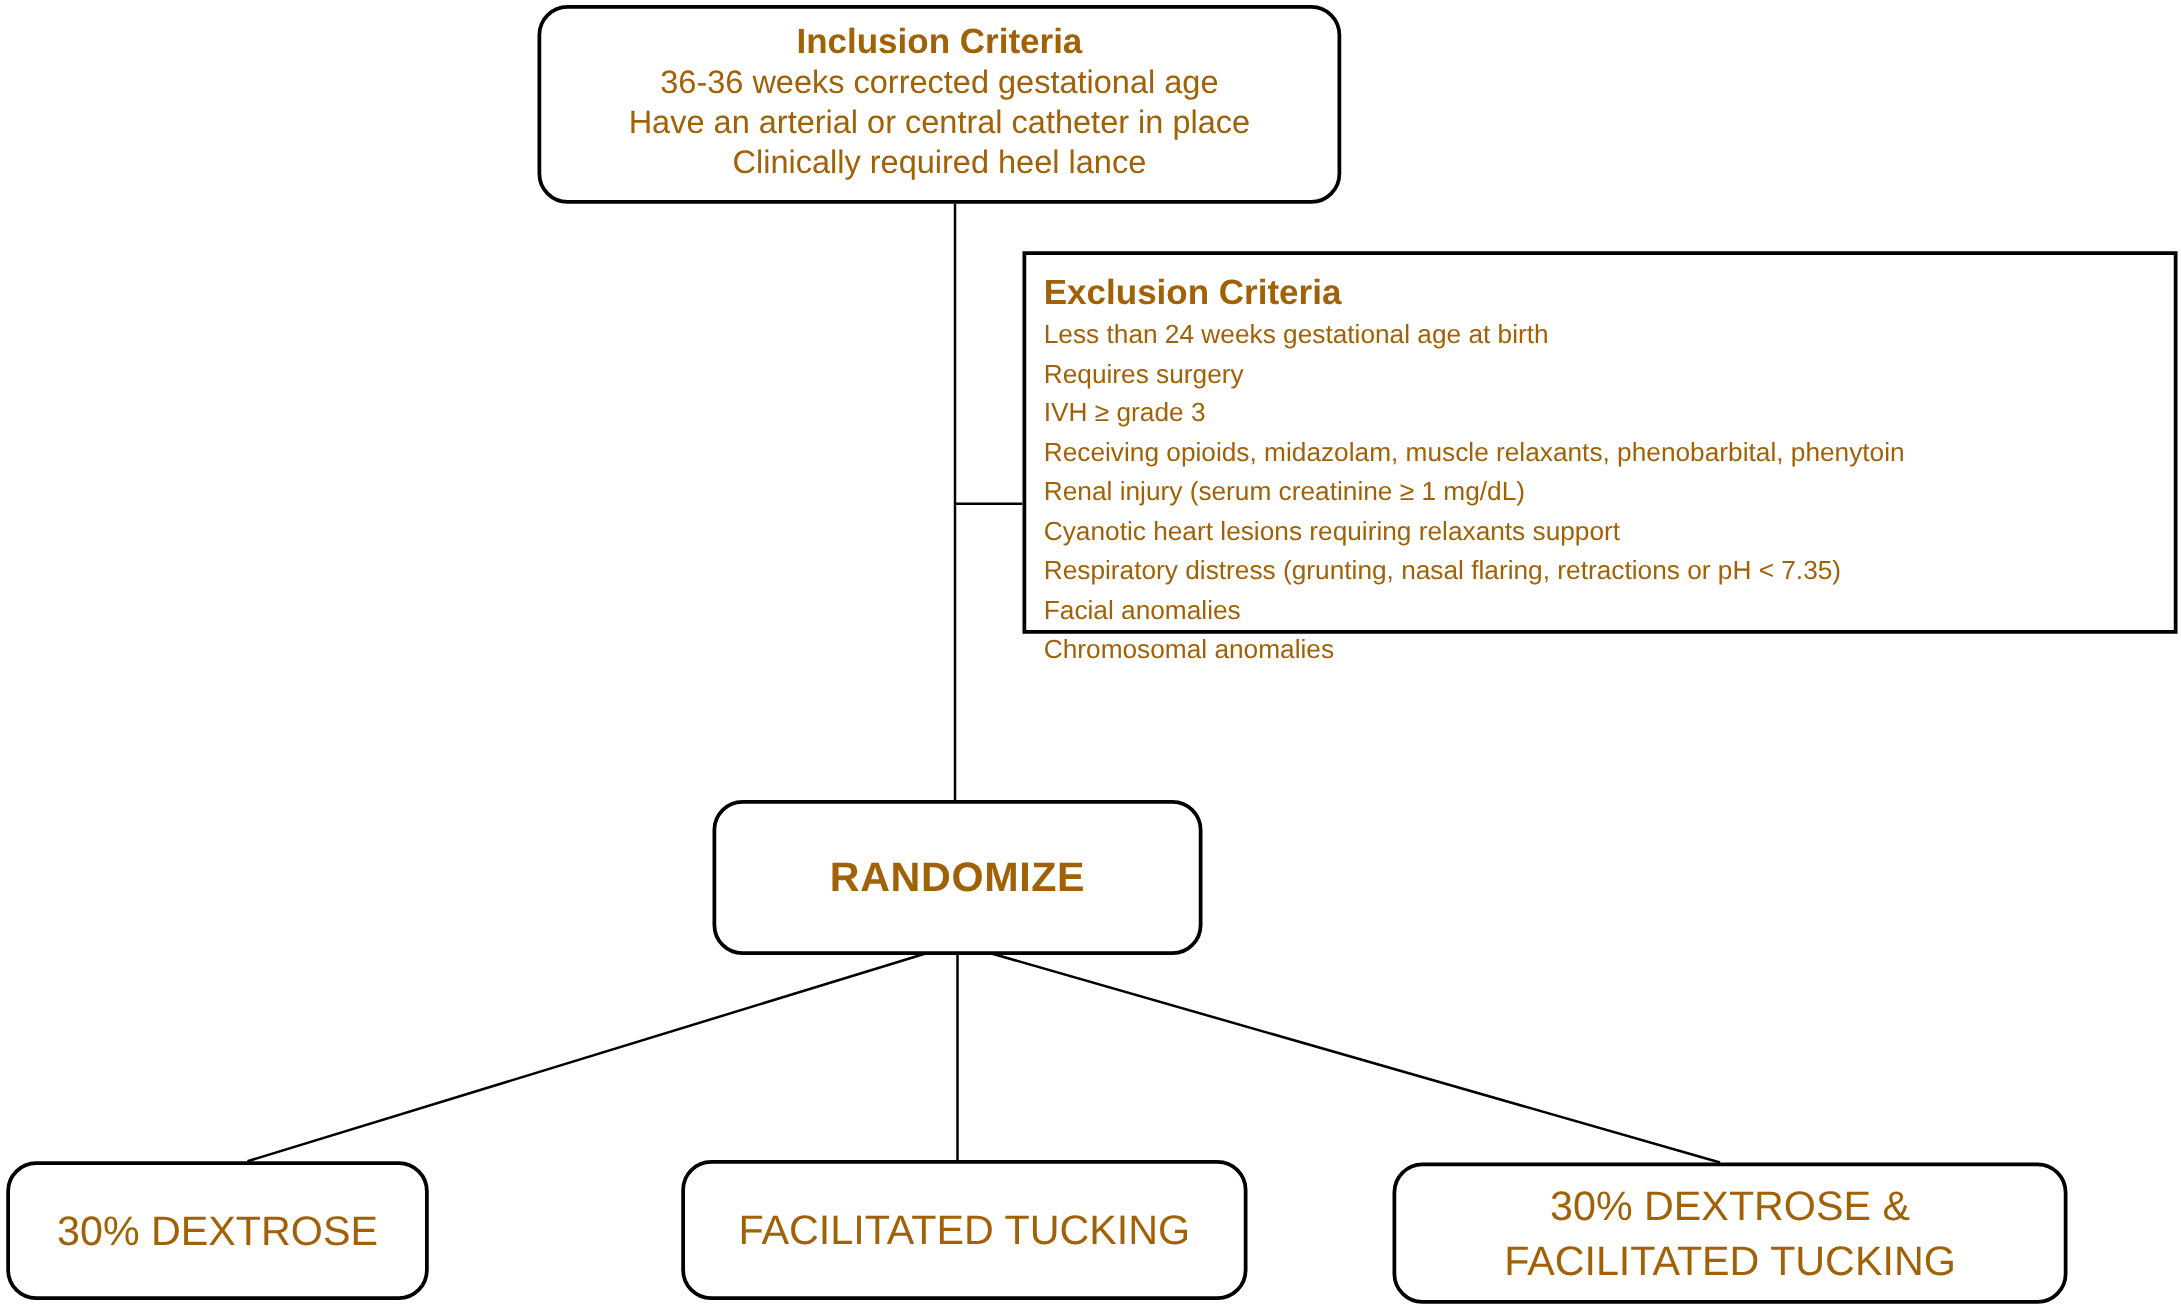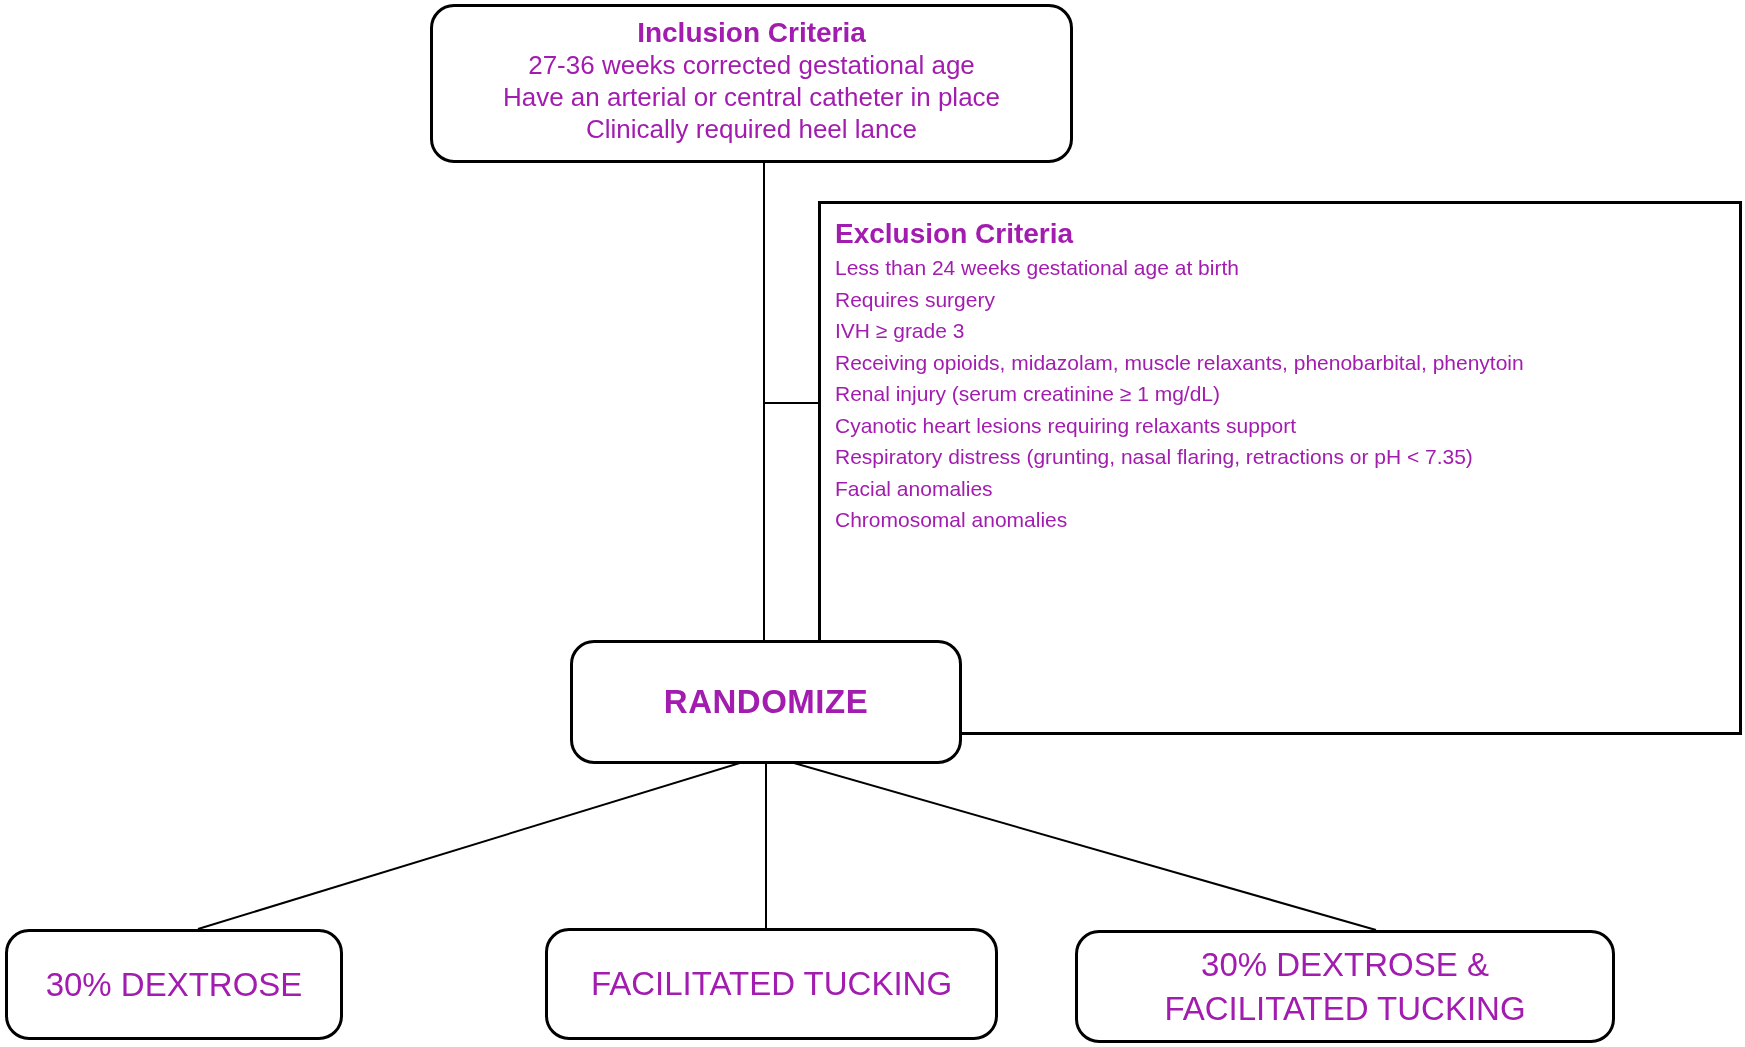--- a/index.html
+++ b/index.html
@@ -6,21 +6,21 @@
     margin: 0;
     padding: 0;
     background: #ffffff;
   }
   .canvas {
     position: relative;
     width: 1745px;
     height: 1047px;
     background: #ffffff;
     font-family: "Liberation Sans", "DejaVu Sans", sans-serif;
-    color: #a21caf;
+    color: #a16207;
     overflow: hidden;
   }
   .lines {
     position: absolute;
     left: 0;
     top: 0;
     width: 1745px;
     height: 1047px;
     pointer-events: none;
   }
@@ -49,21 +49,21 @@
   }
   .inclusion .crit-line {
     font-size: 26px;
     line-height: 32px;
   }
   
   .exclusion {
     left: 818px;
     top: 201px;
     width: 924px;
-    height: 534px;
+    height: 306px;
     padding: 12px 12px 0 14px;
     text-align: left;
   }
   .exclusion .box-title {
     font-size: 28px;
     font-weight: bold;
     line-height: 36px;
   }
   .exclusion .crit-line {
     font-size: 21px;
@@ -87,39 +87,39 @@
   .arm {
     display: flex;
     align-items: center;
     justify-content: center;
     text-align: center;
     font-size: 33px;
     line-height: 44px;
   }
   .arm1 { left: 5px;    top: 929px; width: 338px; height: 111px; }
   .arm2 { left: 545px;  top: 928px; width: 453px; height: 112px; }
-  .arm3 { left: 1075px; top: 930px; width: 540px; height: 113px; }
+  .arm3 { left: 1114px; top: 930px; width: 540px; height: 113px; }
   .pre { white-space: pre-line; }
 </style>
 </head>
 <body>
 
 <div class="canvas">
 
   <svg class="lines" viewBox="0 0 1745 1047" xmlns="http://www.w3.org/2000/svg">
     <line x1="764" y1="163" x2="764" y2="640" stroke="#000000" stroke-width="2"></line>
     <line x1="764" y1="403" x2="818" y2="403" stroke="#000000" stroke-width="2"></line>
     <line x1="766" y1="755" x2="198" y2="929" stroke="#000000" stroke-width="2"></line>
     <line x1="766" y1="755" x2="766" y2="928" stroke="#000000" stroke-width="2"></line>
     <line x1="766" y1="755" x2="1376" y2="930" stroke="#000000" stroke-width="2"></line>
   </svg>
 
   <div class="box rounded inclusion">
     <div class="box-title">Inclusion Criteria</div>
-    <div class="crit-line">27-36 weeks corrected gestational age</div>
+    <div class="crit-line">36-36 weeks corrected gestational age</div>
     <div class="crit-line">Have an arterial or central catheter in place</div>
     <div class="crit-line">Clinically required heel lance</div>
   </div>
 
   <div class="box exclusion">
     <div class="box-title">Exclusion Criteria</div>
     <div class="crit-line">Less than 24 weeks gestational age at birth</div>
     <div class="crit-line">Requires surgery</div>
     <div class="crit-line">IVH ≥ grade 3</div>
     <div class="crit-line">Receiving opioids, midazolam, muscle relaxants, phenobarbital, phenytoin</div>

